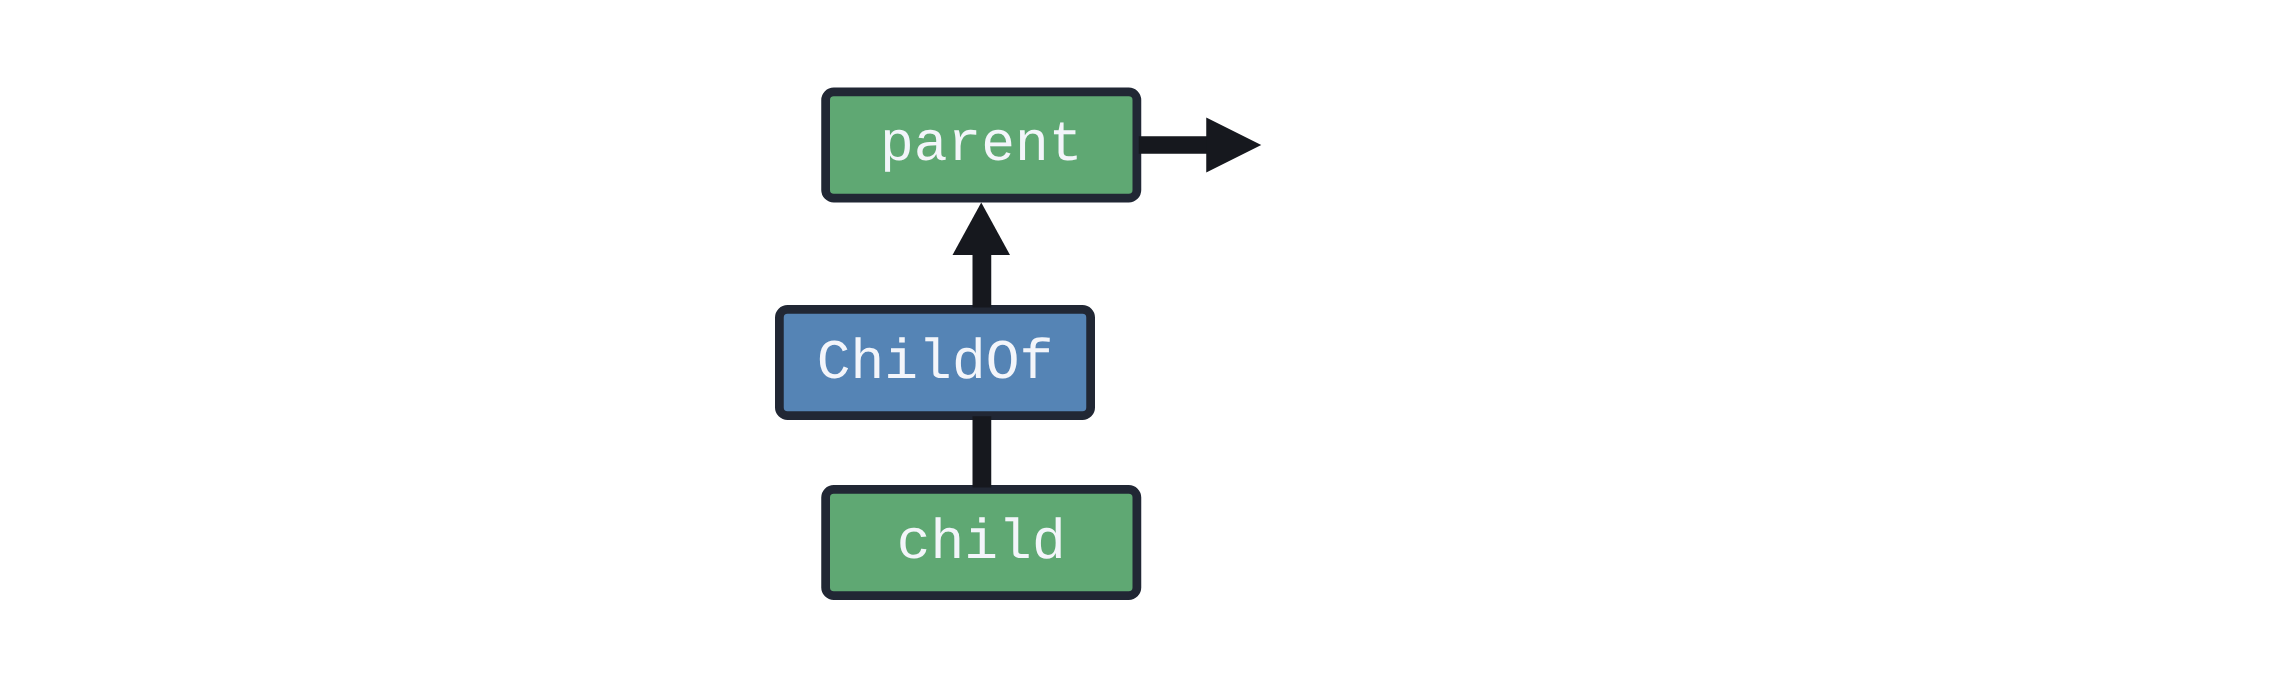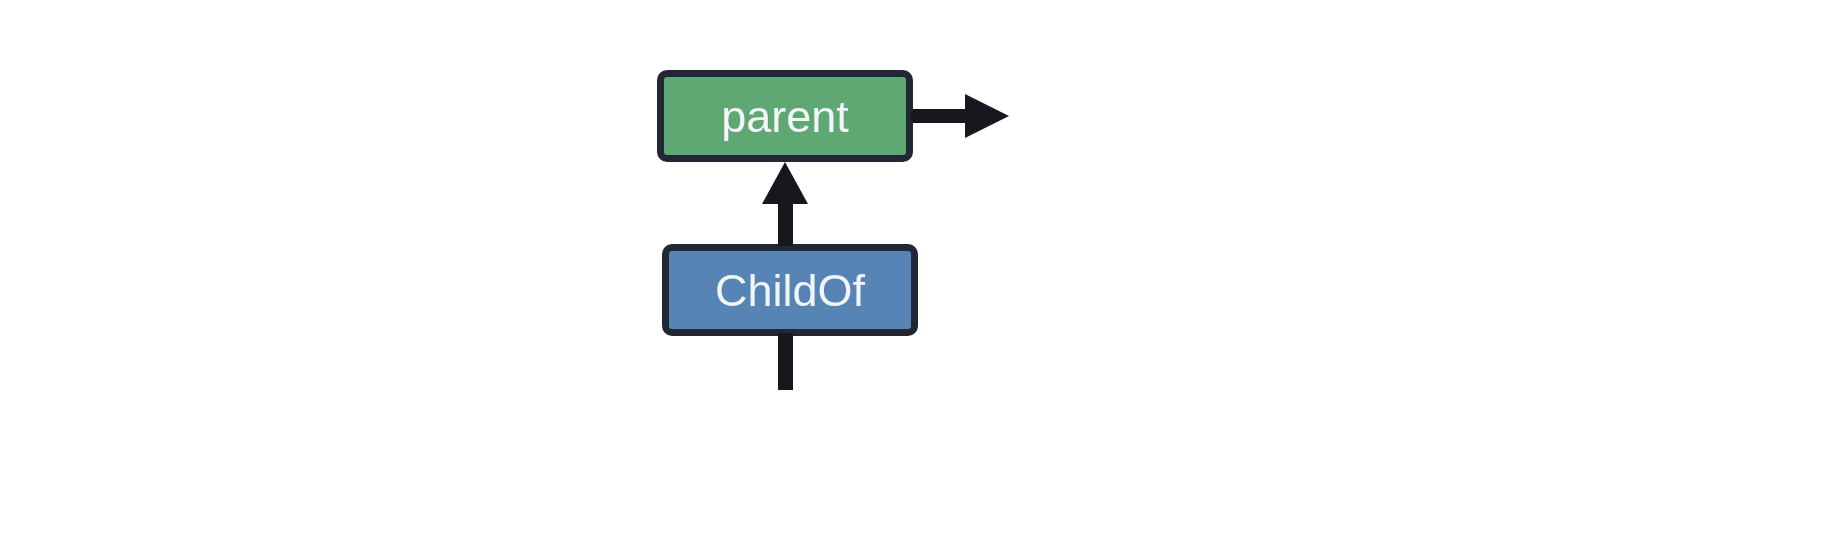--- a/index.html
+++ b/index.html
@@ -6,21 +6,21 @@
     margin: 0;
     padding: 0;
     background: #ffffff;
   }
   .canvas {
     position: relative;
     width: 1830px;
     height: 530px;
     background: #ffffff;
     overflow: hidden;
-    font-family: Liberation Sans, sans-serif;
+    font-family: Liberation Mono, monospace;
   }
   .node {
     position: absolute;
     width: 256px;
     height: 92px;
     box-sizing: border-box;
     border: 7px solid #212734;
     border-radius: 10px;
     display: flex;
     align-items: center;
@@ -31,21 +31,21 @@
     font-size: 45px;
     line-height: 1;
     white-space: nowrap;
     user-select: none;
   }
   .node-green { background: #5fa873; }
   .node-blue  { background: #5584b5; }
 
   #node-parent   { left: 657px;  top: 70px;  }
   #node-position { left: 1013px; top: 70px;  width: 254px; }
-  #node-childof  { left: 662px;  top: 244px; }
+  #node-childof  { left: 620px;  top: 244px; }
   #node-child    { left: 657px;  top: 388px; }
 
   .edge-part { position: absolute; background: #16181e; }
 
   
   #edge-h-shaft { left: 911px; top: 109px; width: 58px; height: 14px; }
   #edge-h-head {
     position: absolute;
     left: 965px; top: 94px;
     width: 0; height: 0;
@@ -75,20 +75,23 @@
 
   <div class="node node-green" id="node-parent">
     <span class="label">parent</span>
   </div>
 
 
   <div class="node node-blue" id="node-childof">
     <span class="label">ChildOf</span>
   </div>
 
+  <div class="node node-green" id="node-child">
+    <span class="label">child</span>
+  </div>
 
   <div class="edge-part" id="edge-h-shaft"></div>
   <div id="edge-h-head"></div>
 
   <div class="edge-part" id="edge-v-shaft"></div>
   <div id="edge-v-head"></div>
 
   <div class="edge-part" id="edge-line"></div>
 
 </div>

